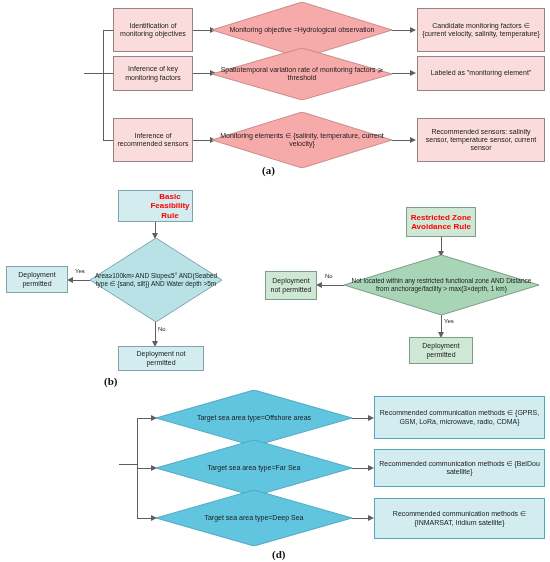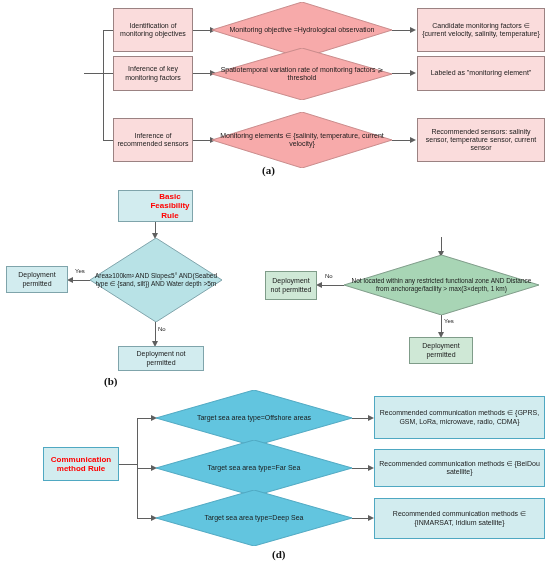--- a/index.html
+++ b/index.html
@@ -124,20 +124,21 @@
   <div class="ln lnv" style="left:155px;top:137px;height:19px;"></div>
   <div class="arrow ar-d" style="left:151.5px;top:156px;"></div>
   <div class="elabel" style="left:158px;top:141px;">No</div>
   <div class="box blue" style="left:118px;top:161px;width:86px;height:25px;font-size:7px;">Deployment not permitted</div>
 
   <div class="caption" style="left:104px;top:190px;">(b)</div>
 </div>
 
 <div class="panel" style="left:265px;top:185px;width:285px;height:190px;">
 
+  <div class="box green title-red" style="left:141px;top:22px;width:70px;height:30px;font-size:8px;">Restricted Zone Avoidance Rule</div>
 
   <div class="ln lnv" style="left:176px;top:52px;height:14px;"></div>
   <div class="arrow ar-d" style="left:172.5px;top:66px;"></div>
 
   <div class="dia" style="left:79px;top:70px;width:195px;height:60px;">
     <svg width="195" height="60" viewBox="0 0 195 60">
         <polygon points="97.5,0 195,30 97.5,60 0,30" fill="#a8d5b5" stroke="#7f9c89" stroke-width="1"></polygon>
       </svg>
     <div class="dtext" style="font-size:6.5px;">Not located within any restricted functional zone AND Distance from anchorage/facility &gt; max(3×depth, 1 km)</div>
   </div>
@@ -149,21 +150,20 @@
 
   <div class="ln lnv" style="left:176px;top:130px;height:17px;"></div>
   <div class="arrow ar-d" style="left:172.5px;top:147px;"></div>
   <div class="elabel" style="left:179px;top:133px;">Yes</div>
   <div class="box green" style="left:144px;top:152px;width:64px;height:27px;font-size:7px;">Deployment permitted</div>
 
 </div>
 
 <div class="panel" style="left:0;top:378px;width:550px;height:184px;">
 
-  <div class="box bluedark title-red" style="left:43px;top:69px;width:76px;height:34px;font-size:8px;background:#d2ecef;">Communication method Rule</div>
 
   <div class="ln lnh" style="left:119px;top:86px;width:18px;"></div>
   <div class="ln lnv" style="left:137px;top:40px;height:100px;"></div>
 
   <div class="ln lnh" style="left:137px;top:40px;width:14px;"></div>
   <div class="arrow ar-r" style="left:151px;top:36.5px;"></div>
   <div class="dia" style="left:156px;top:12px;width:196px;height:56px;">
     <svg width="196" height="56" viewBox="0 0 196 56">
         <polygon points="98,0 196,28 98,56 0,28" fill="#62c5df" stroke="#4fa8c2" stroke-width="1"></polygon>
       </svg>

